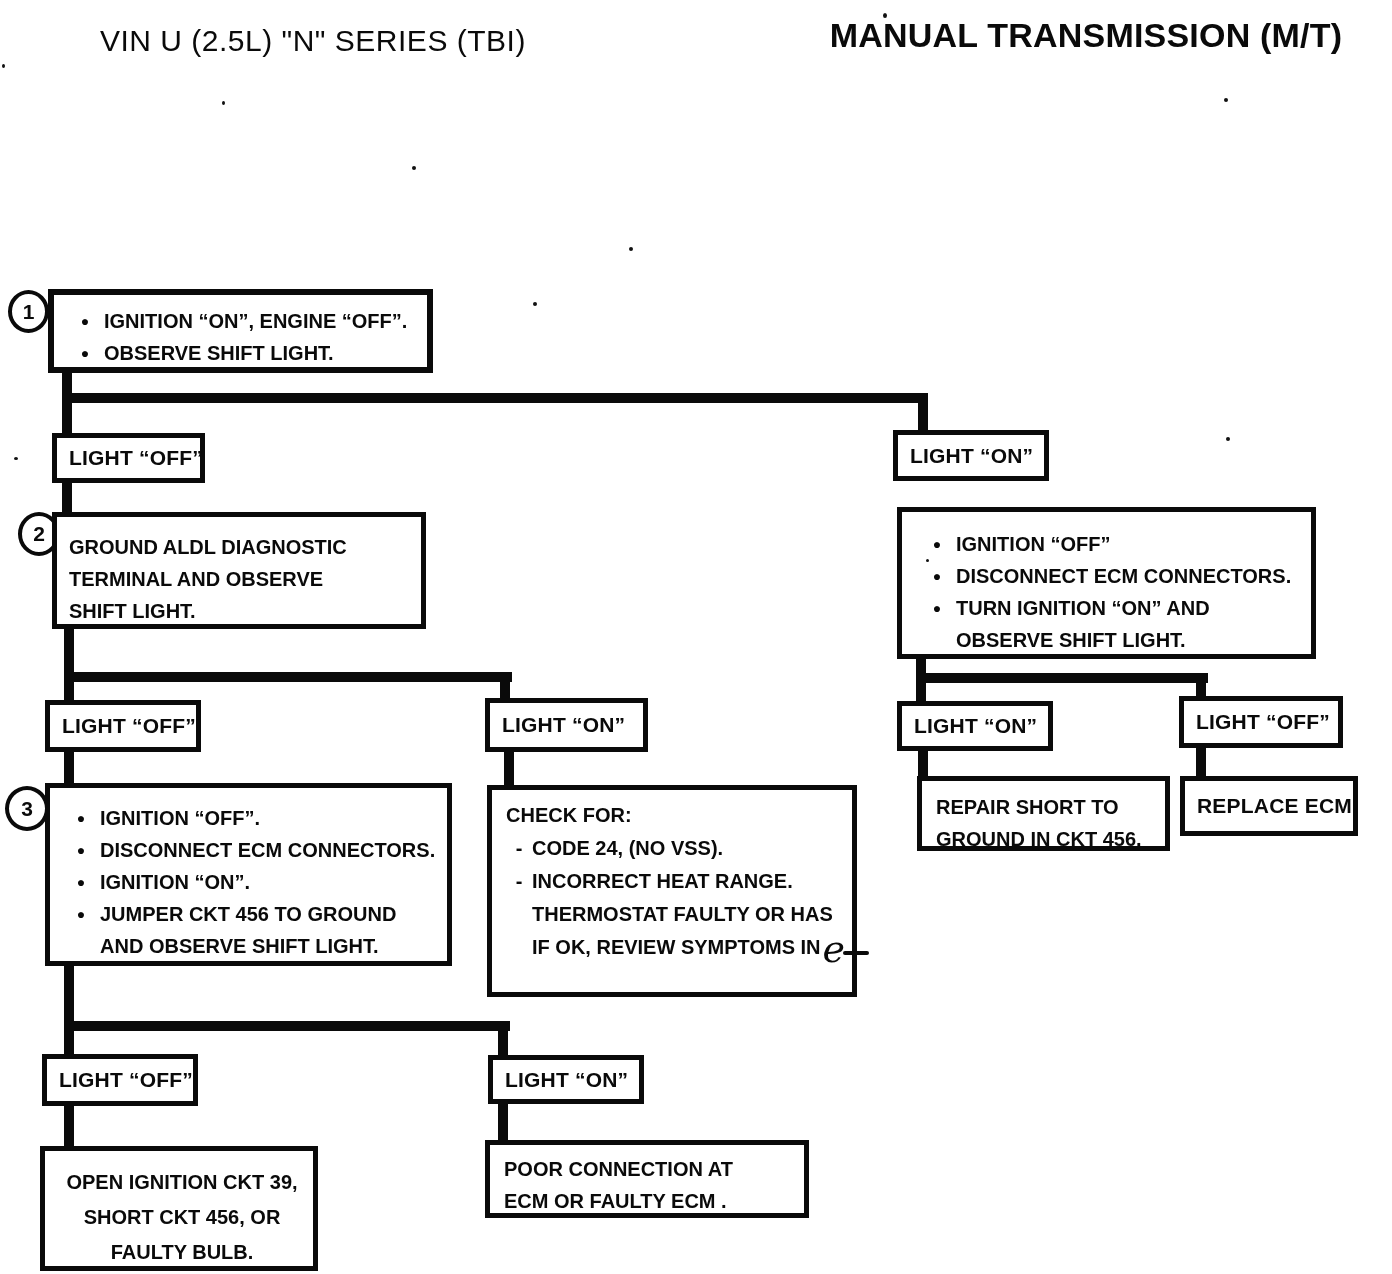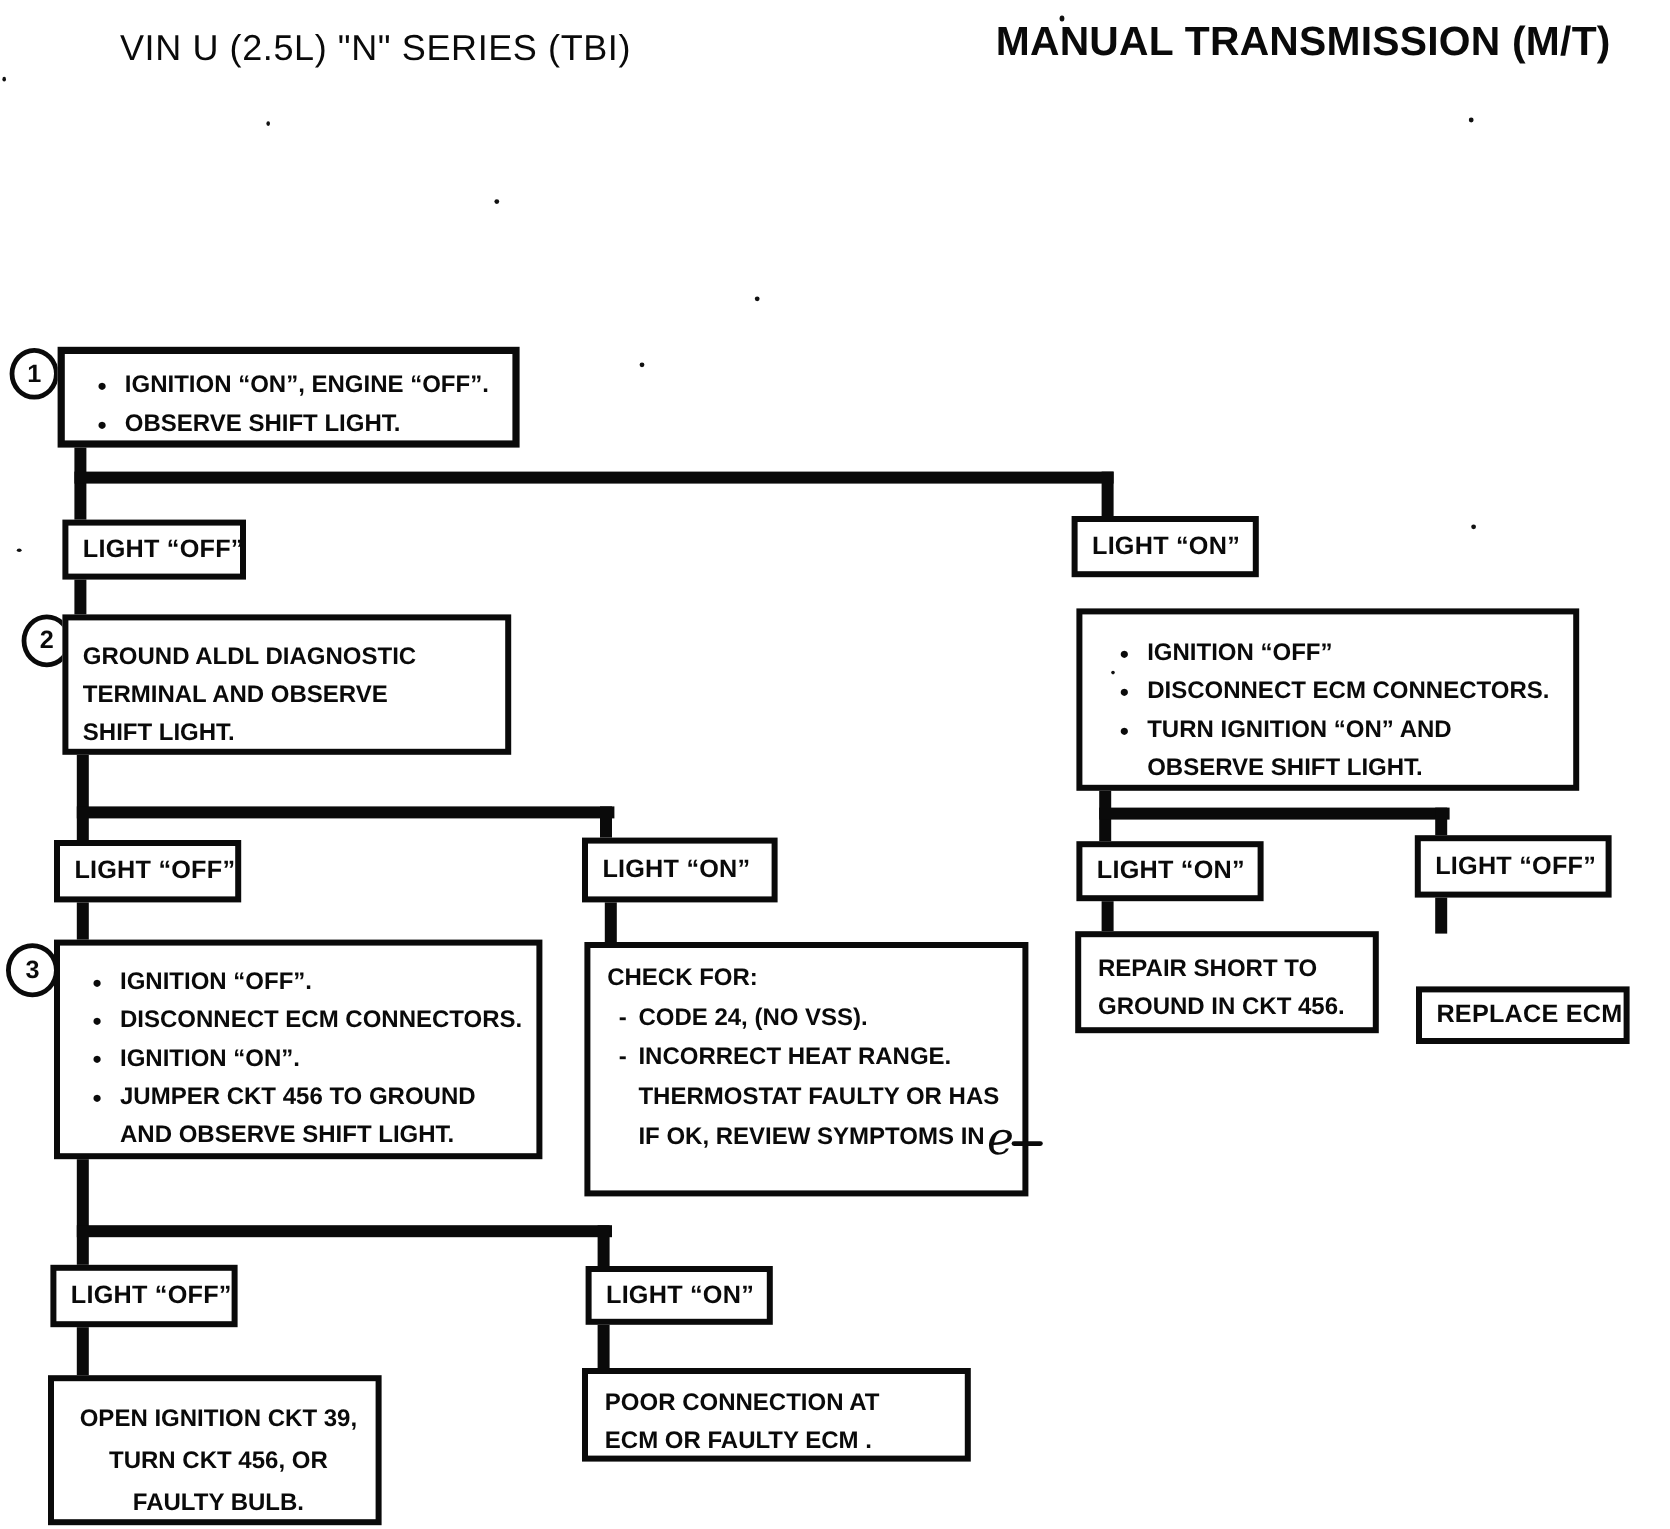--- a/index.html
+++ b/index.html
@@ -209,38 +209,38 @@
         <div style="line-height:33px;">THERMOSTAT FAULTY OR HAS</div>
         <div class="followup-row" style="line-height:33px;">
           <span>IF OK, REVIEW SYMPTOMS IN</span>
             <span class="hand-e">e</span>
             <span class="hand-tail"></span>
         </div>
       </div>
     </div>
   </div>
 
-  <div class="box content-box lines" style="left:896px; top:776px; width:253px; height:85px; padding-top:10px; padding-left:14px;">
+  <div class="box content-box lines" style="left:917px; top:776px; width:253px; height:75px; padding-top:10px; padding-left:14px;">
     <div>REPAIR SHORT TO</div>
     <div>GROUND IN CKT 456.</div>
   </div>
-  <div class="box label-box" style="left:1180px; top:822px; width:178px; height:48px;">
+  <div class="box label-box" style="left:1180px; top:776px; width:178px; height:60px;">
     <span>REPLACE ECM.</span>
   </div>
 
   <div class="box label-box" style="left:42px; top:1054px; width:156px; height:52px;">
     <span>LIGHT “OFF”</span>
   </div>
   <div class="box label-box" style="left:488px; top:1055px; width:156px; height:49px;">
     <span>LIGHT “ON”</span>
   </div>
 
   <div class="box content-box lines" style="left:40px; top:1146px; width:278px; height:125px; padding-top:14px; padding-left:14px;text-align:center;">
     <div style="line-height:35px;">OPEN IGNITION CKT 39,</div>
-    <div style="line-height:35px;">TURN CKT 456, OR</div>
+    <div style="line-height:35px;">SHORT CKT 456, OR</div>
     <div style="line-height:35px;">FAULTY BULB.</div>
   </div>
   <div class="box content-box lines" style="left:485px; top:1140px; width:324px; height:78px; padding-top:8px; padding-left:14px;">
     <div>POOR CONNECTION AT</div>
     <div>ECM OR FAULTY ECM .</div>
   </div>
 
   <div class="speck" style="left:412px; top:166px; width:4px; height:4px;"></div>
   <div class="speck" style="left:629px; top:247px; width:4px; height:4px;"></div>
   <div class="speck" style="left:883px; top:13px; width:4px; height:5px;"></div>

